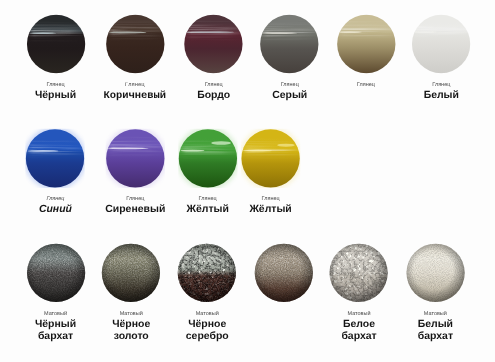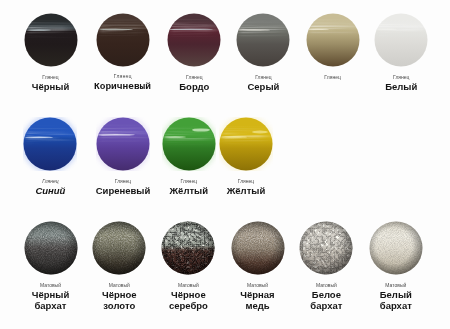--- a/index.html
+++ b/index.html
@@ -857,25 +857,20 @@
   <circle cx="27" cy="27" r="26.5" fill="url(#bg14)"></circle>
   <g clip-path="url(#cp14)">
     <g mask="url(#mm14)">
               <rect width="54" height="54" filter="url(#gr14)" opacity="0.6"></rect>
             </g>
     <rect width="54" height="54" filter="url(#gd14)" opacity="0.33"></rect>
     <rect width="54" height="54" fill="url(#vg14)"></rect>
   </g>
   </svg>
       </div>
-      <div style="margin-top: 6.5px;">
-        <div class="finish">Матовый</div>
-        <div class="name">Чёрная
-медь</div>
-      </div>
     </div>
     <div class="cell" style="left: 283.4px; top: 221px;">
       <div class="orb">
         <svg viewBox="0 0 54 54">
   <defs>
     <linearGradient id="bg15" x1="0" y1="0" x2="0" y2="1">
       <stop offset="0" stop-color="#c3bfb6"></stop>
       <stop offset="0.22" stop-color="#d2cec6"></stop>
       <stop offset="0.45" stop-color="#c9c5bd"></stop>
       <stop offset="0.56" stop-color="#bdb7ad"></stop>

